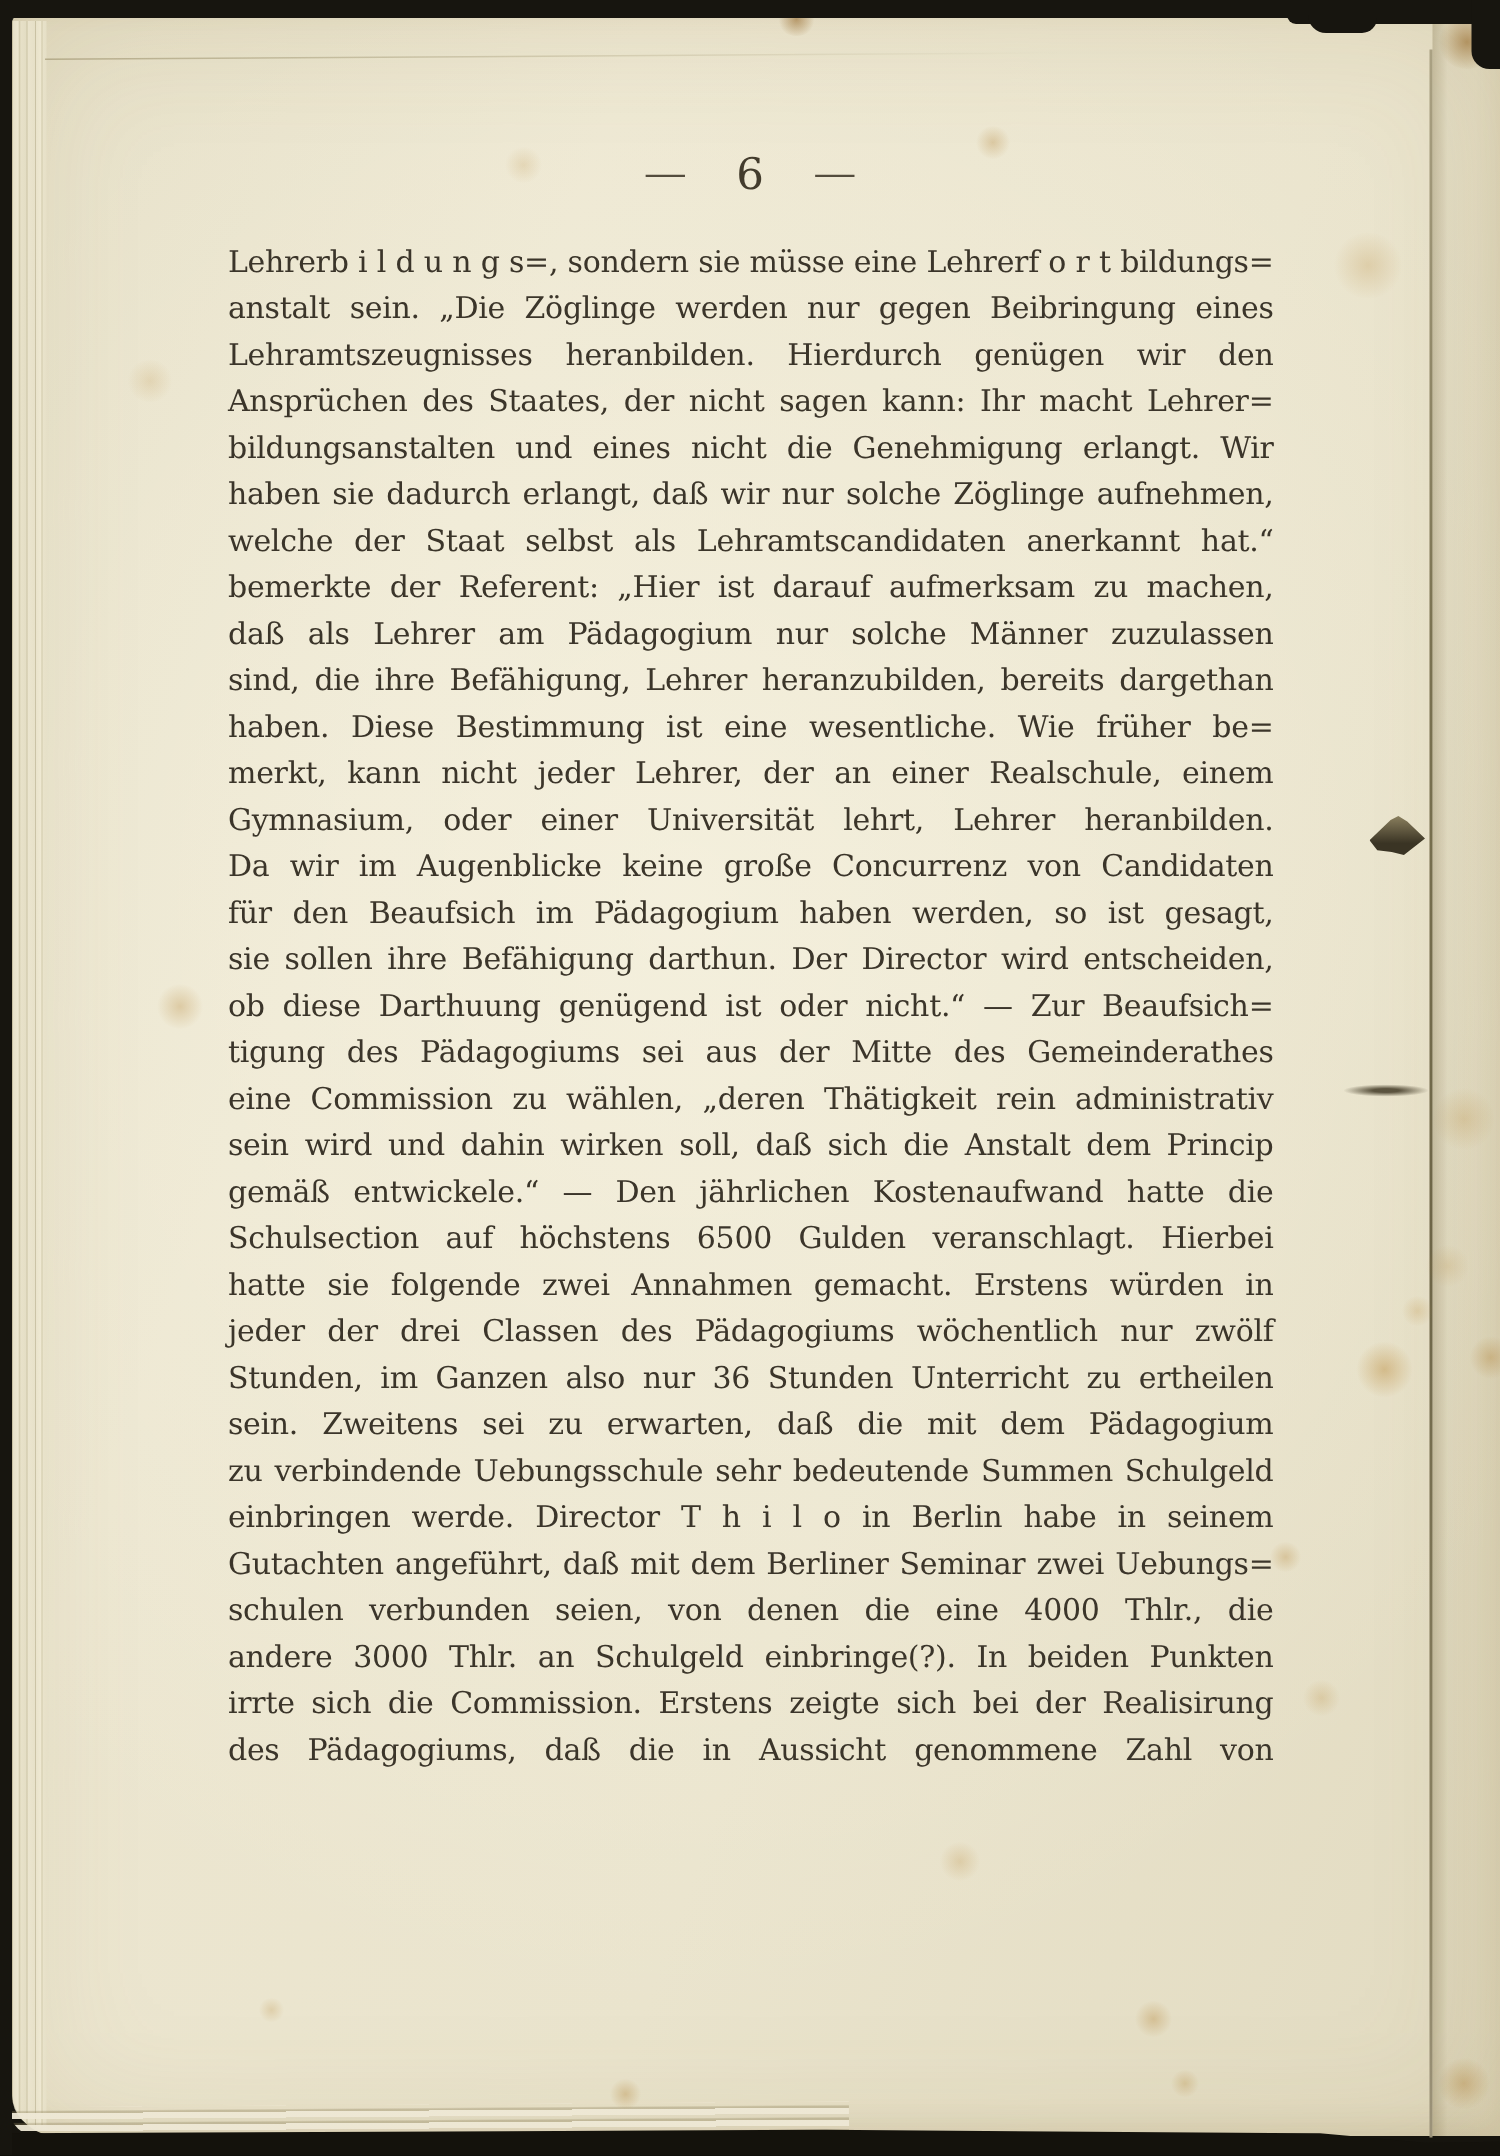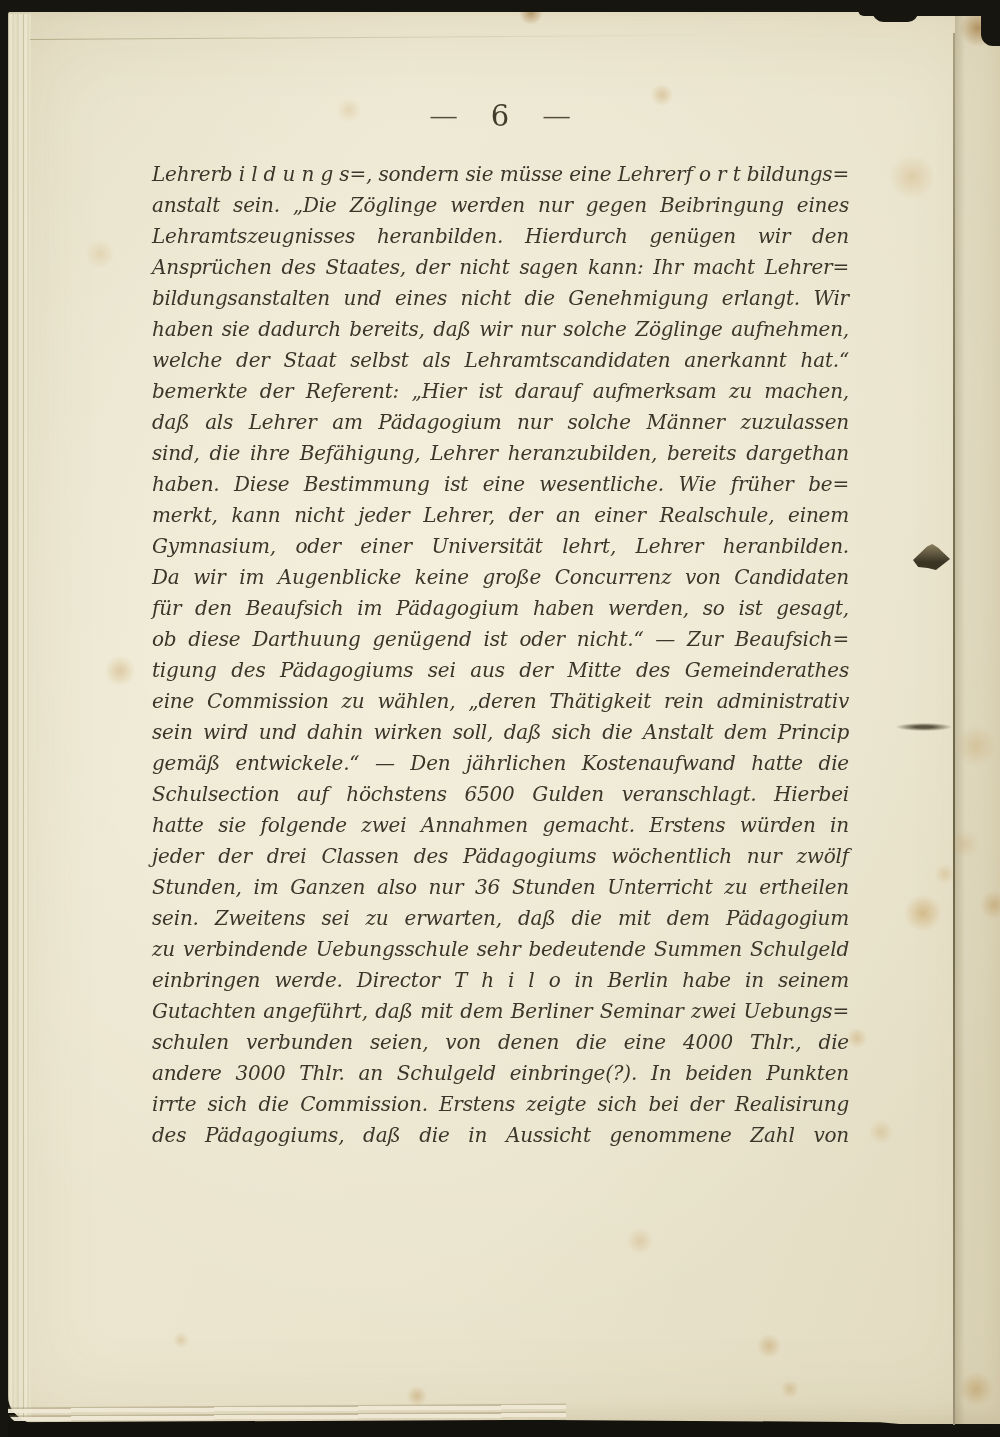--- a/index.html
+++ b/index.html
@@ -72,21 +72,21 @@
   .page-header{
     position:absolute;left:152px;top:99px;width:696px;
     display:flex;justify-content:center;align-items:center;gap:36px;
     color:#433c2d;
   }
   .page-header .dash{font-size:23px;transform:scaleX(1.25);opacity:.9;}
   .page-header .num{font-size:29px;}
   .page-text{
     position:absolute;left:152px;top:159px;width:697px;
     color:#3b352a;font-size:20px;line-height:31px;
-    letter-spacing:-.2px;word-spacing:-1.5px;font-style:italic;
+    letter-spacing:-.2px;word-spacing:-1.5px;
   }
   .text-line{text-align:justify;text-align-last:justify;}
 </style>
 </head>
 <body>
 
 <div id="scan">
 
   <div class="paper"></div>
 
@@ -132,30 +132,31 @@
     <span class="num">6</span>
     <span class="dash">—</span>
   </div>
 
   <div class="page-text">
       <div class="text-line">Lehrerb&nbsp;i&nbsp;l&nbsp;d&nbsp;u&nbsp;n&nbsp;g&nbsp;s=, sondern sie müsse eine Lehrerf&nbsp;o&nbsp;r&nbsp;t&nbsp;bildungs=</div>
       <div class="text-line">anstalt sein. „Die Zöglinge werden nur gegen Beibringung eines</div>
       <div class="text-line">Lehramtszeugnisses heranbilden. Hierdurch genügen wir den</div>
       <div class="text-line">Ansprüchen des Staates, der nicht sagen kann: Ihr macht Lehrer=</div>
       <div class="text-line">bildungsanstalten und eines nicht die Genehmigung erlangt. Wir</div>
-      <div class="text-line">haben sie dadurch bereits, daß wir nur solche Zöglinge aufnehmen,</div>
+      <div class="text-line">haben sie dadurch erlangt, daß wir nur solche Zöglinge aufnehmen,</div>
       <div class="text-line">welche der Staat selbst als Lehramtscandidaten anerkannt hat.“</div>
       <div class="text-line">bemerkte der Referent: „Hier ist darauf aufmerksam zu machen,</div>
       <div class="text-line">daß als Lehrer am Pädagogium nur solche Männer zuzulassen</div>
       <div class="text-line">sind, die ihre Befähigung, Lehrer heranzubilden, bereits dargethan</div>
       <div class="text-line">haben. Diese Bestimmung ist eine wesentliche. Wie früher be=</div>
       <div class="text-line">merkt, kann nicht jeder Lehrer, der an einer Realschule, einem</div>
       <div class="text-line">Gymnasium, oder einer Universität lehrt, Lehrer heranbilden.</div>
       <div class="text-line">Da wir im Augenblicke keine große Concurrenz von Candidaten</div>
       <div class="text-line">für den Beaufsich im Pädagogium haben werden, so ist gesagt,</div>
+      <div class="text-line">sie sollen ihre Befähigung darthun. Der Director wird entscheiden,</div>
       <div class="text-line">ob diese Darthuung genügend ist oder nicht.“ — Zur Beaufsich=</div>
       <div class="text-line">tigung des Pädagogiums sei aus der Mitte des Gemeinderathes</div>
       <div class="text-line">eine Commission zu wählen, „deren Thätigkeit rein administrativ</div>
       <div class="text-line">sein wird und dahin wirken soll, daß sich die Anstalt dem Princip</div>
       <div class="text-line">gemäß entwickele.“ — Den jährlichen Kostenaufwand hatte die</div>
       <div class="text-line">Schulsection auf höchstens 6500 Gulden veranschlagt. Hierbei</div>
       <div class="text-line">hatte sie folgende zwei Annahmen gemacht. Erstens würden in</div>
       <div class="text-line">jeder der drei Classen des Pädagogiums wöchentlich nur zwölf</div>
       <div class="text-line">Stunden, im Ganzen also nur 36 Stunden Unterricht zu ertheilen</div>
       <div class="text-line">sein. Zweitens sei zu erwarten, daß die mit dem Pädagogium</div>

